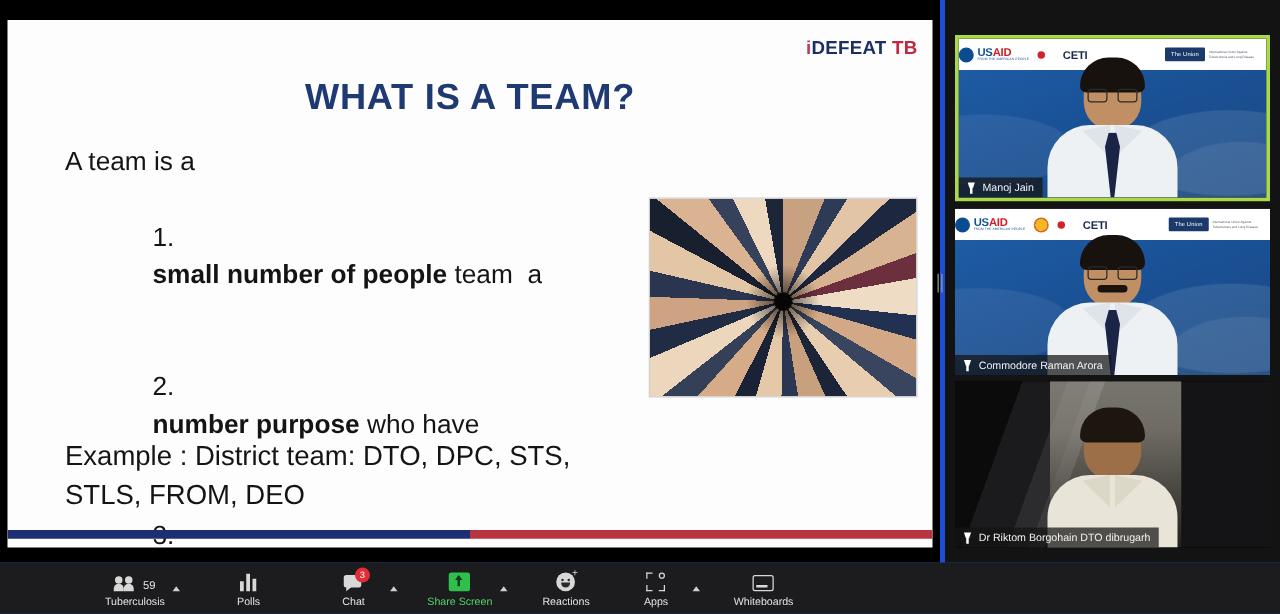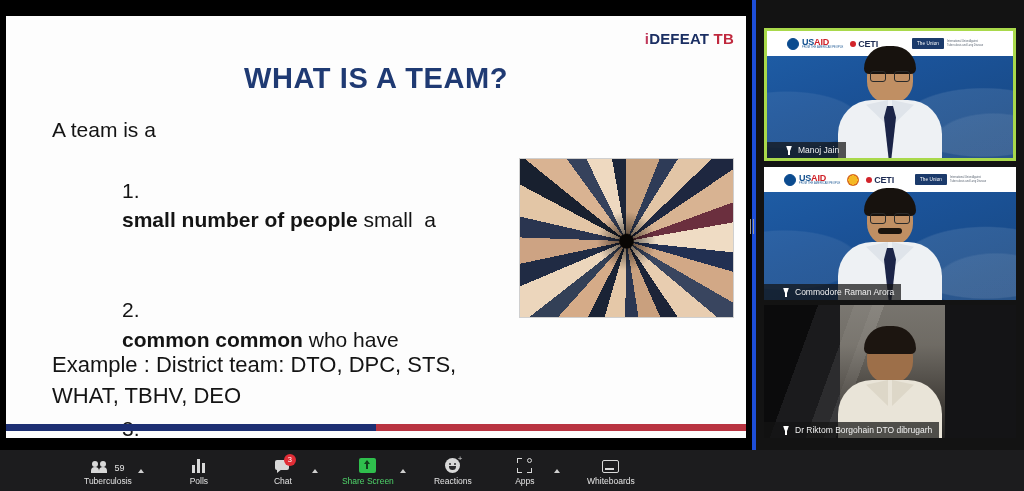--- a/index.html
+++ b/index.html
@@ -118,32 +118,32 @@
   }
   .vbg.car::after{
     content:""; position:absolute; left:30%; top:0; width:42%; height:100%;
     background:linear-gradient(180deg,#c9c3b6 0%,#b9b2a4 30%,#6e675c 70%,#2b2a27 100%);
     opacity:.55;
   }
 
   .banner{
     position:absolute; left:0; top:0; width:100%; height:25px;
     background:#fff; display:flex; align-items:center; gap:7px;
-    padding:0 20px; overflow:hidden;
+    padding:0 0; overflow:hidden;
   }
   .usaid{ display:flex; align-items:center; gap:3px; }
   .usaid .seal{
     width:12px; height:12px; border-radius:50%;
     background:#0b4b8f; border:1px solid #0b4b8f;
   }
   .usaid .wm{ line-height:1; }
   .usaid .wm .w1{ font-size:9px; font-weight:bold; color:#12508f; letter-spacing:-.2px;}
   .usaid .wm .w1 em{ color:#cf2027; font-style:normal; }
   .usaid .wm .w2{ font-size:2.6px; color:#12508f; letter-spacing:.1px; }
-  .ceti{ display:flex; align-items:center; gap:2px; }
+  .ceti{ display:flex; align-items:center; gap:14px; }
   .ceti .dot{ width:6px; height:6px; border-radius:50%; background:#d2232a; }
   .ceti .txt{ font-size:9px; font-weight:bold; color:#1c2a52; letter-spacing:-.2px; }
   .amrit{ width:12px; height:12px; border-radius:50%;
     background:radial-gradient(circle,#f4b824 0 55%,#d86a1c 56% 100%); }
   .union{ display:flex; align-items:center; gap:3px; margin-left:auto; }
   .union .box{
     background:#1b3a6b; color:#fff; font-size:4.6px;
     padding:3px 5px; border-radius:1px; letter-spacing:.1px;
   }
   .union .sub{ font-size:2.6px; color:#5a6472; line-height:1.25; width:46px; }
@@ -171,21 +171,21 @@
   .p-collar-r{ right:28px; clip-path:polygon(0 0,0 100%,100% 18%); }
 
   .person.kurta .p-body{ background:#e9e4d8; }
   .person.kurta .p-collar-l,.person.kurta .p-collar-r{ background:#ddd7c8; }
   .person.kurta .p-head{ background:#9d6f49; }
   .person.kurta .p-hair{ background:#1c1510; }
 
   .namebar{
     position:absolute; left:0; bottom:0; height:16px;
     display:flex; align-items:center; gap:5px;
-    padding:0 7px 0 18px;
+    padding:0 7px 0 6px;
     background:rgba(20,20,20,.72);
     color:#f1f1f1; font-size:8.5px; white-space:nowrap;
   }
   .pin-icon{ width:8px; height:9px; position:relative; flex:none; }
   .pin-icon::before{ content:""; position:absolute; left:1px; top:0;
     width:6px; height:5px; background:#fff; clip-path:polygon(0 0,100% 0,72% 100%,28% 100%); }
   .pin-icon::after{ content:""; position:absolute; left:3.4px; top:4px;
     width:1.3px; height:5px; background:#fff; }
 
   
@@ -322,36 +322,36 @@
         <span class="i">i</span><span class="d">DEFEAT</span> <span class="tb">TB</span>
       </div>
 
       <div class="slide-title">WHAT IS A TEAM?</div>
 
       <div class="body-text">
         <div class="lead">A team is a</div>
         <ol>
           <li>
             <span>1.</span>
-            <b>small number of people</b><span> small  a</span>
+            <b>small number of people</b><span> team  a</span>
           </li>
           <li>
             <span>2.</span>
-            <b>common common</b><span> who have</span>
+            <b>number purpose</b><span> who have</span>
           </li>
           <li>
             <span>3.</span>
             
             
           </li>
 
         </ol>
       </div>
 
-      <div class="example">Example : District team: DTO, DPC, STS, WHAT, TBHV, DEO</div>
+      <div class="example">Example : District team: DTO, DPC, STS, STLS, FROM, DEO</div>
 
       <div class="photo"></div>
 
       <div class="footbar">
         <div class="navy"></div>
         <div class="red"></div>
       </div>
     </div>
   </div>
 

